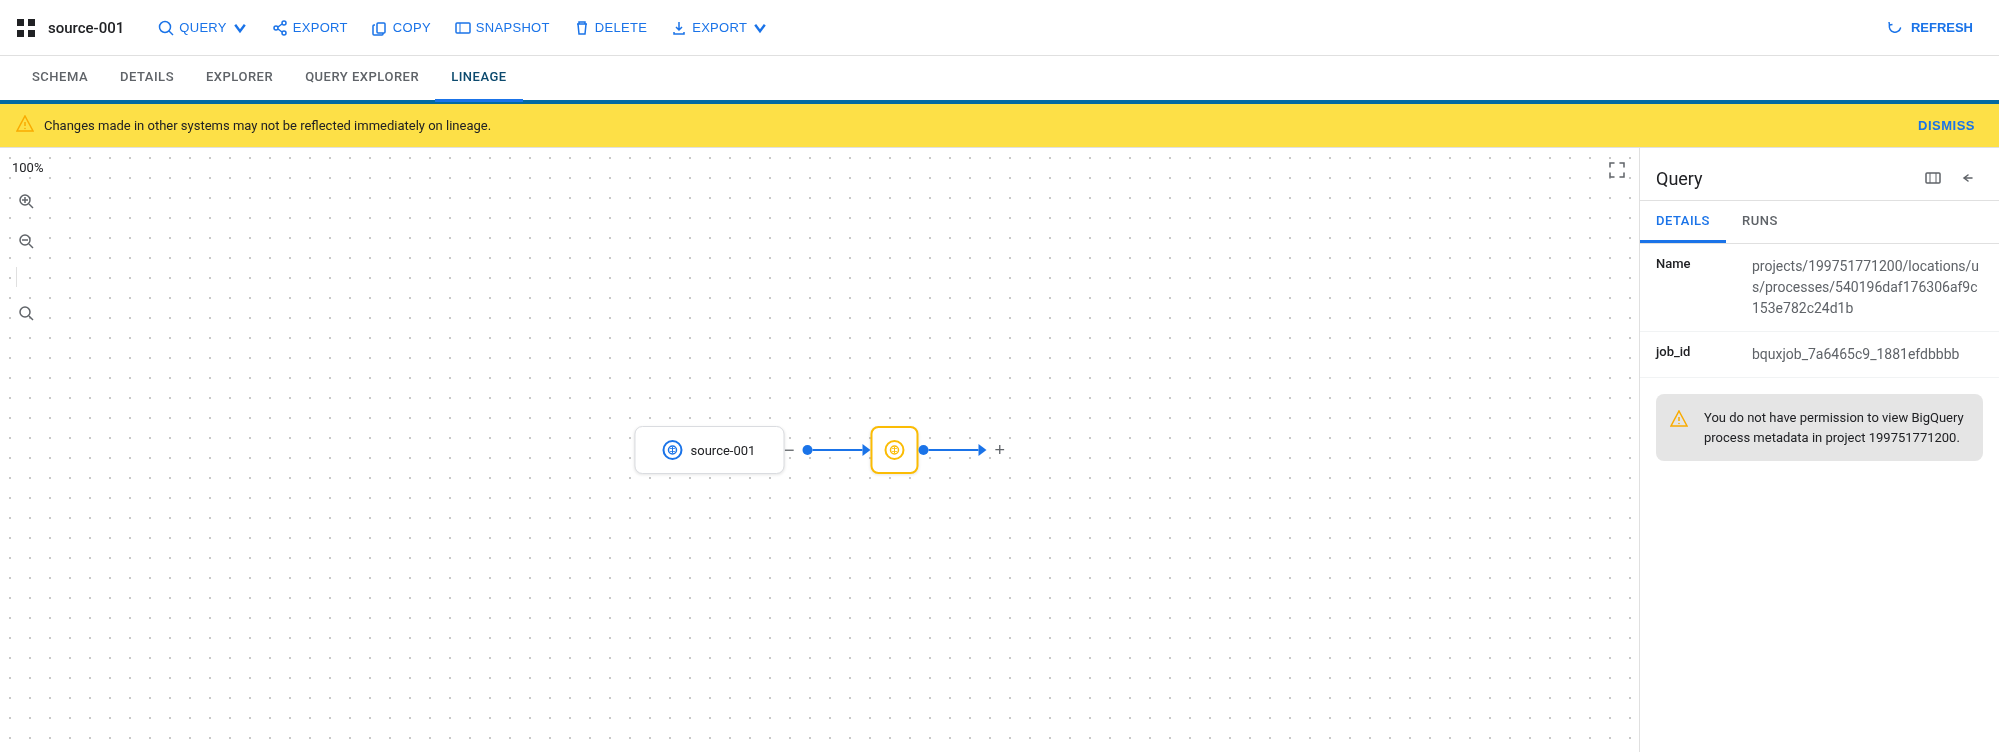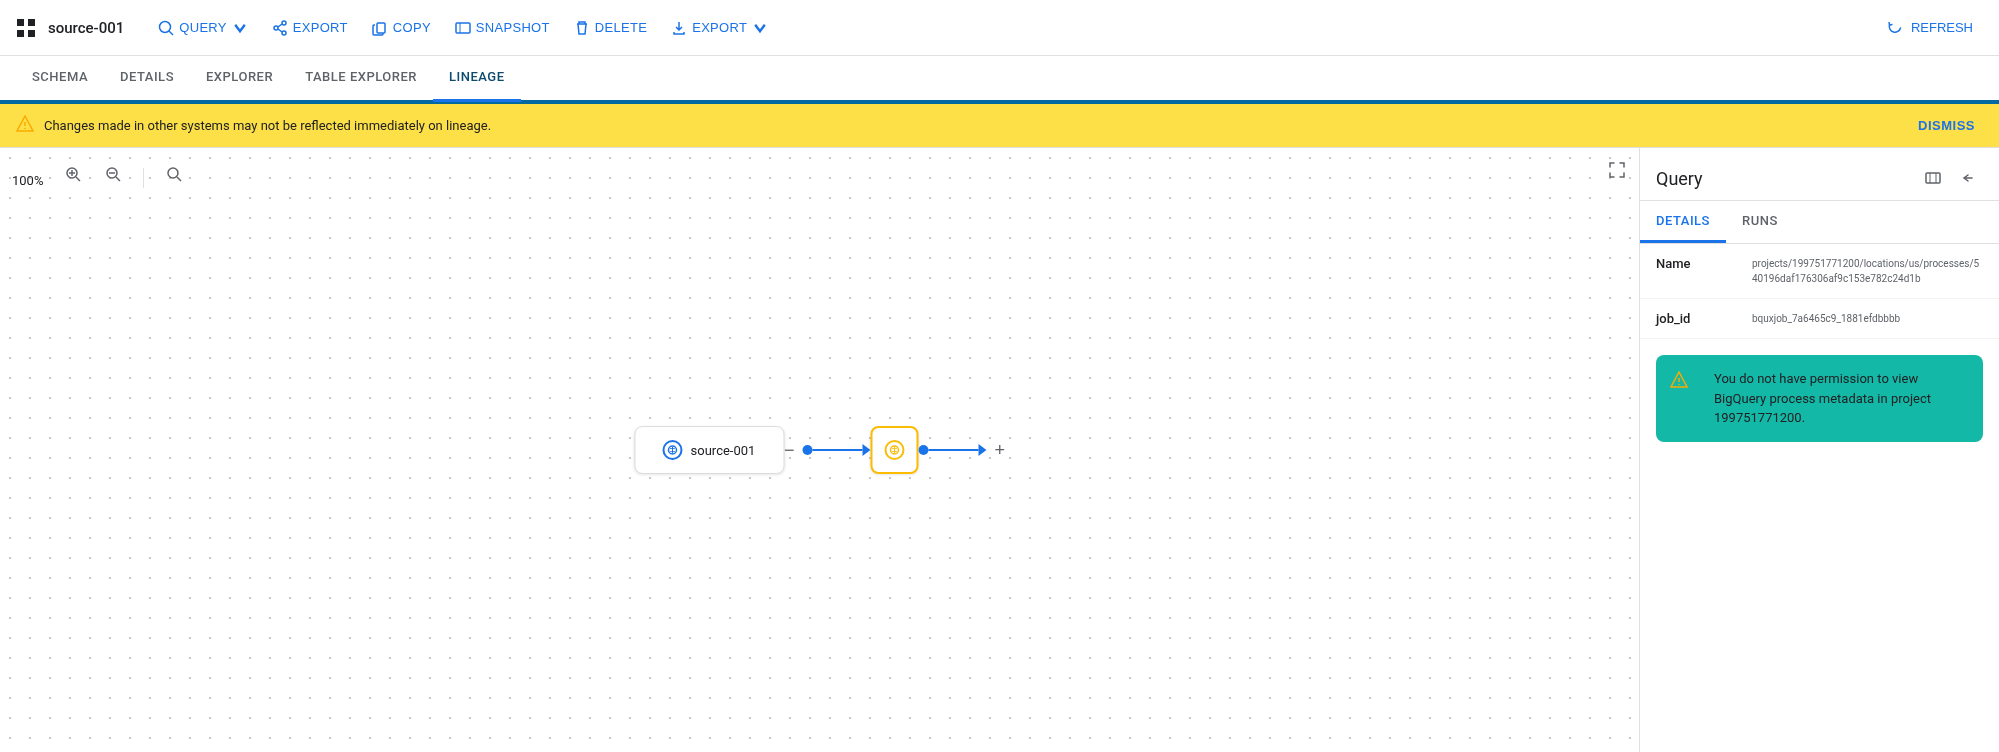--- a/index.html
+++ b/index.html
@@ -29,21 +29,21 @@
       letter-spacing: 0.3px;
     }
     .toolbar-btn svg { width: 16px; height: 16px; }
     .toolbar-spacer { flex: 1; }
     .refresh-btn {
       display: flex;
       align-items: center;
       gap: 8px;
       color: #1a73e8;
       font-size: 13px;
-      font-weight: 400;
+      font-weight: 700;
       cursor: pointer;
       border: none;
       background: none;
       padding: 6px 10px;
       border-radius: 4px;
     }
 
     
     .tabs {
       display: flex;
@@ -110,23 +110,24 @@
       background-image: radial-gradient(circle, #c8c8c8 1px, transparent 1px);
       background-size: 20px 20px;
     }
 
     
     .zoom-controls {
       position: absolute;
       top: 12px;
       left: 12px;
       display: flex;
-      align-items: flex-end;
+      align-items: flex-start;
       gap: 12px;
       z-index: 10;
+      flex-direction: column;
     }
     .zoom-label {
       font-size: 13px;
       color: #202124;
       margin-right: 4px;
     }
     .zoom-btn {
       width: 28px;
       height: 28px;
       display: flex;
@@ -334,33 +335,33 @@
 
     .detail-label {
       font-size: 13px;
       color: #202124;
       font-weight: 500;
       min-width: 80px;
       flex-shrink: 0;
     }
 
     .detail-value {
-      font-size: 10px;
+      font-size: 14px;
       color: #5f6368;
       word-break: break-all;
       line-height: 1.5;
     }
 
     .warning-box {
       margin: 16px;
       padding: 14px;
-      background: #14b8a6;
+      background: #e5e5e5;
       border-radius: 8px;
       display: flex;
-      gap: 26px;
+      gap: 16px;
       align-items: flex-start;
     }
     .warning-box-text {
       font-size: 13px;
       color: #202124;
       line-height: 1.5;
     }
 
     
     .icon-svg {
@@ -456,21 +457,21 @@
   <div class="tab">
     <span>SCHEMA</span>
   </div>
   <div class="tab">
     <span>DETAILS</span>
   </div>
   <div class="tab">
     <span>EXPLORER</span>
   </div>
   <div class="tab">
-    <span>TABLE EXPLORER</span>
+    <span>QUERY EXPLORER</span>
   </div>
   <div class="tab active">
     <span>LINEAGE</span>
   </div>
 </div>
 
 <div class="warning-banner">
   <span style="color:#f9ab00; flex-shrink:0;">
     <svg width="18" height="18" viewBox="0 0 18 18">
         <path d="M9 1L17 16H1L9 1z" stroke="#f9ab00" stroke-width="1.5" fill="none"></path>

